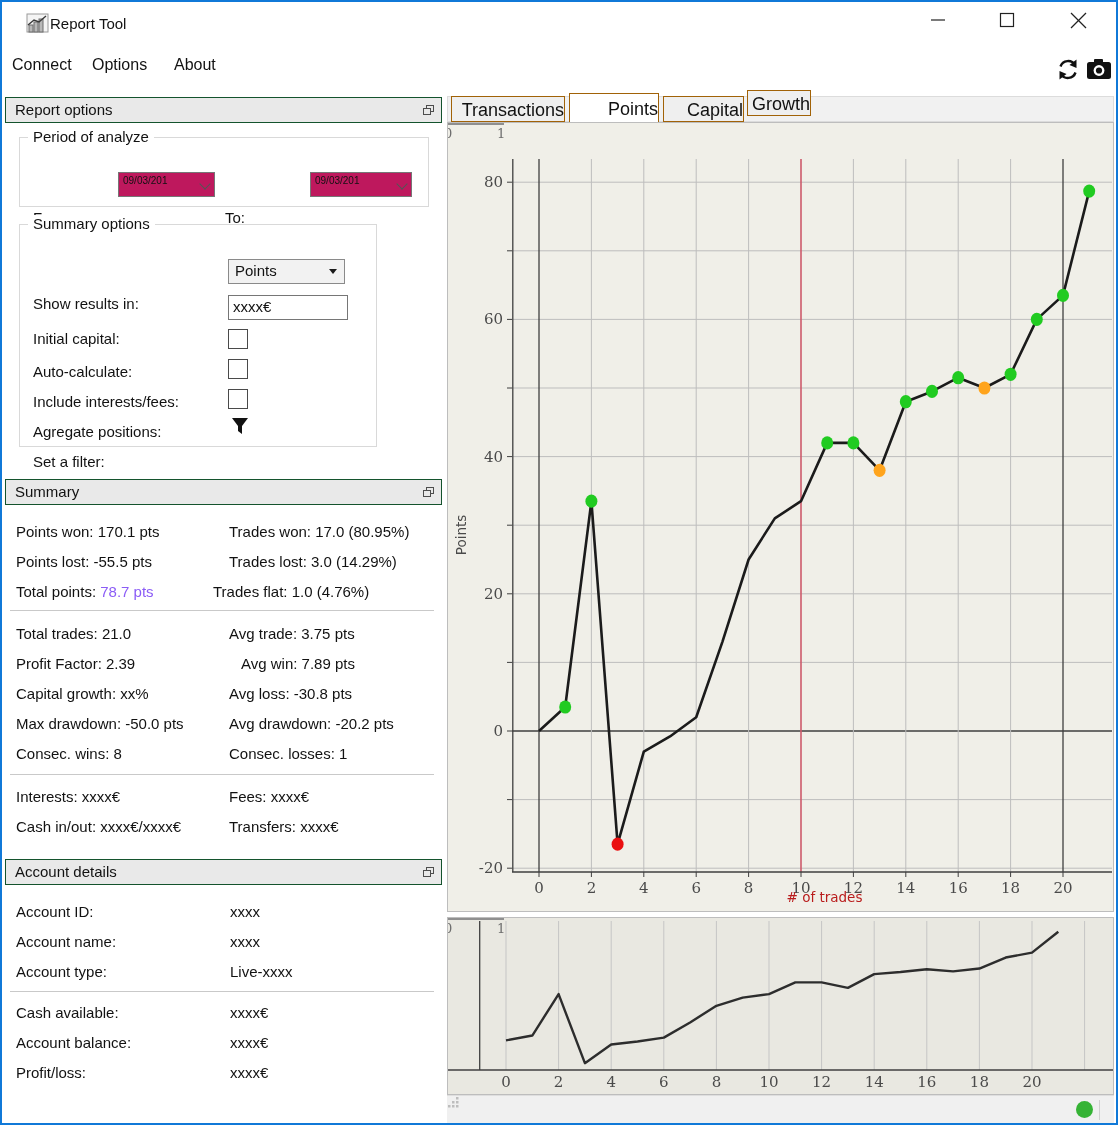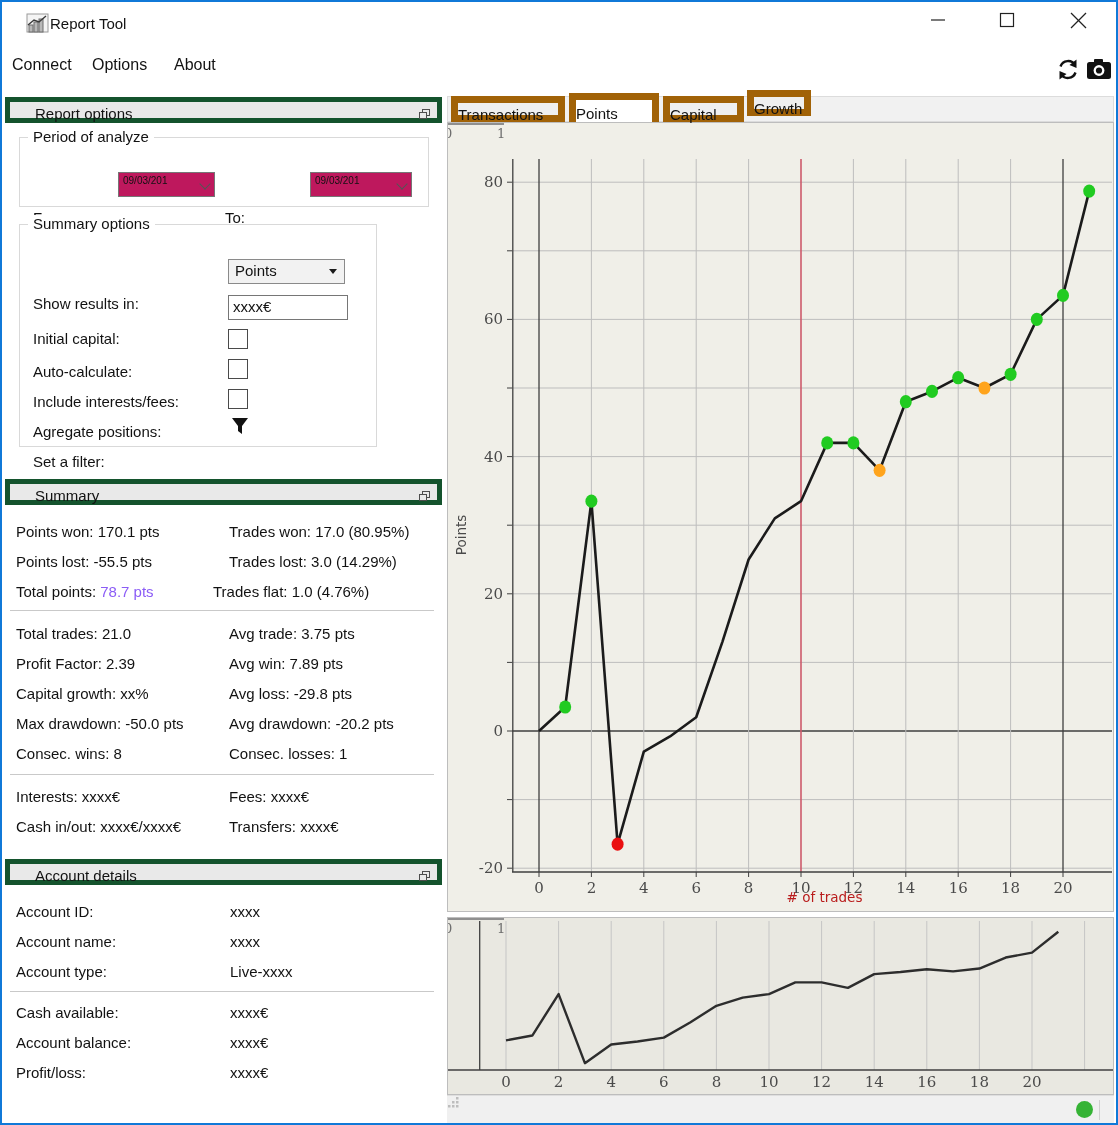--- a/index.html
+++ b/index.html
@@ -9,21 +9,21 @@
     font-family:"Liberation Sans",sans-serif;font-size:15px;color:#121212;
   }
   .abs{position:absolute;}
   
   .title-text{left:48px;top:13px;font-size:15px;}
   .win-btn{top:10px;width:28px;height:26px;display:flex;align-items:center;justify-content:center;}
   .menu-item{top:50px;height:26px;line-height:26px;padding:0 6px;font-size:16px;}
   
   .panel-header{
     left:3px;width:437px;height:26px;background:#e9e9e9;
-    border:5px solid #14532d;box-sizing:border-box;line-height:24px;padding-left:25px;
+    border:1px solid #14532d;box-sizing:border-box;line-height:24px;padding-left:9px;
   }
   .dock-icon{position:absolute;right:7px;top:7px;width:11px;height:10px;}
   .dock-icon .b{position:absolute;border:1px solid #4d4d4d;background:#e9e9e9;width:6px;height:5px;}
   .dock-icon .b1{left:3px;top:0;}
   .dock-icon .b2{left:0;top:3px;}
   .fieldset{border:1px solid #d9d9d9;box-sizing:border-box;background:#fff;}
   .legend{position:absolute;top:-10px;left:8px;background:#fff;padding:0 5px;font-size:15px;}
   .flabel{position:absolute;font-size:15px;margin-top:31px;}
   .combo{
     position:absolute;background:#be185d;border:1px solid #767676;box-sizing:border-box;
@@ -37,22 +37,22 @@
   }
   .sel-arrow{position:absolute;right:7px;top:9px;width:0;height:0;
     border-left:4.5px solid transparent;border-right:4.5px solid transparent;border-top:5.5px solid #1a1a1a;}
   .tinput{position:absolute;background:#fff;border:1px solid #767676;box-sizing:border-box;
     font-size:15px;padding:2px 4px 0 4px;}
   .checkbox{position:absolute;width:20px;height:20px;background:#fff;border:1px solid #4a4a4a;box-sizing:border-box;}
   .srow{position:absolute;height:22px;white-space:nowrap;}
   .divider{position:absolute;left:8px;width:424px;border-top:1px solid #c9c9c9;}
   
   .tab-fill{left:445px;top:94px;width:667px;height:26px;background:#f1f1f1;border:1px solid #dcdcdc;box-sizing:border-box;}
-  .tab{position:absolute;box-sizing:border-box;border:7px solid #a16207;background:#efefef;
-    text-align:left;font-size:15px;padding-top:3px;z-index:2;}
+  .tab{position:absolute;box-sizing:border-box;border:1px solid #a16207;background:#efefef;
+    text-align:right;font-size:18px;padding-top:3px;z-index:2;}
   .tab.active{background:#fff;border-bottom:none;z-index:3;}
   
   .chart-panel{left:445px;top:120px;width:667px;height:790px;background:#f0efe8;
     border:1px solid #bdbdbd;box-sizing:border-box;overflow:hidden;}
   .overview-panel{left:445px;top:915px;width:667px;height:178px;background:#e9e8e1;
     border:1px solid #bdbdbd;box-sizing:border-box;overflow:hidden;}
   .chart-title{position:absolute;left:64px;width:601px;top:5px;text-align:center;
     font-family:"DejaVu Sans",sans-serif;font-size:17px;color:#4a4a4a;}
   .ylabel{position:absolute;left:-27px;top:404px;width:80px;text-align:center;
     transform:rotate(-90deg);font-family:"DejaVu Sans",sans-serif;font-size:13.5px;color:#4a4a4a;}
@@ -189,23 +189,23 @@
   <span>Total points:</span>
   <span style="color:#8b5cf6;">78.7 pts</span>
 </div>
 <div class="srow" style="left:211px;top:581px;">Trades flat: 1.0 (4.76%)</div>
 
 <div class="divider" style="top:608px;"></div>
 
 <div class="srow" style="left:14px;top:623px;">Total trades: 21.0</div>
 <div class="srow" style="left:227px;top:623px;">Avg trade: 3.75 pts</div>
 <div class="srow" style="left:14px;top:653px;">Profit Factor: 2.39</div>
-<div class="srow" style="left:227px;top:653px;">Avg win: 7.89 pts</div>
+<div class="srow" style="left:239px;top:653px;">Avg win: 7.89 pts</div>
 <div class="srow" style="left:14px;top:683px;">Capital growth: xx%</div>
-<div class="srow" style="left:227px;top:683px;">Avg loss: -29.8 pts</div>
+<div class="srow" style="left:227px;top:683px;">Avg loss: -30.8 pts</div>
 <div class="srow" style="left:14px;top:713px;">Max drawdown: -50.0 pts</div>
 <div class="srow" style="left:227px;top:713px;">Avg drawdown: -20.2 pts</div>
 <div class="srow" style="left:14px;top:743px;">Consec. wins: 8</div>
 <div class="srow" style="left:227px;top:743px;">Consec. losses: 1</div>
 
 <div class="divider" style="top:772px;"></div>
 
 <div class="srow" style="left:14px;top:786px;">Interests: xxxx€</div>
 <div class="srow" style="left:227px;top:786px;">Fees: xxxx€</div>
 <div class="srow" style="left:14px;top:816px;">Cash in/out: xxxx€/xxxx€</div>

